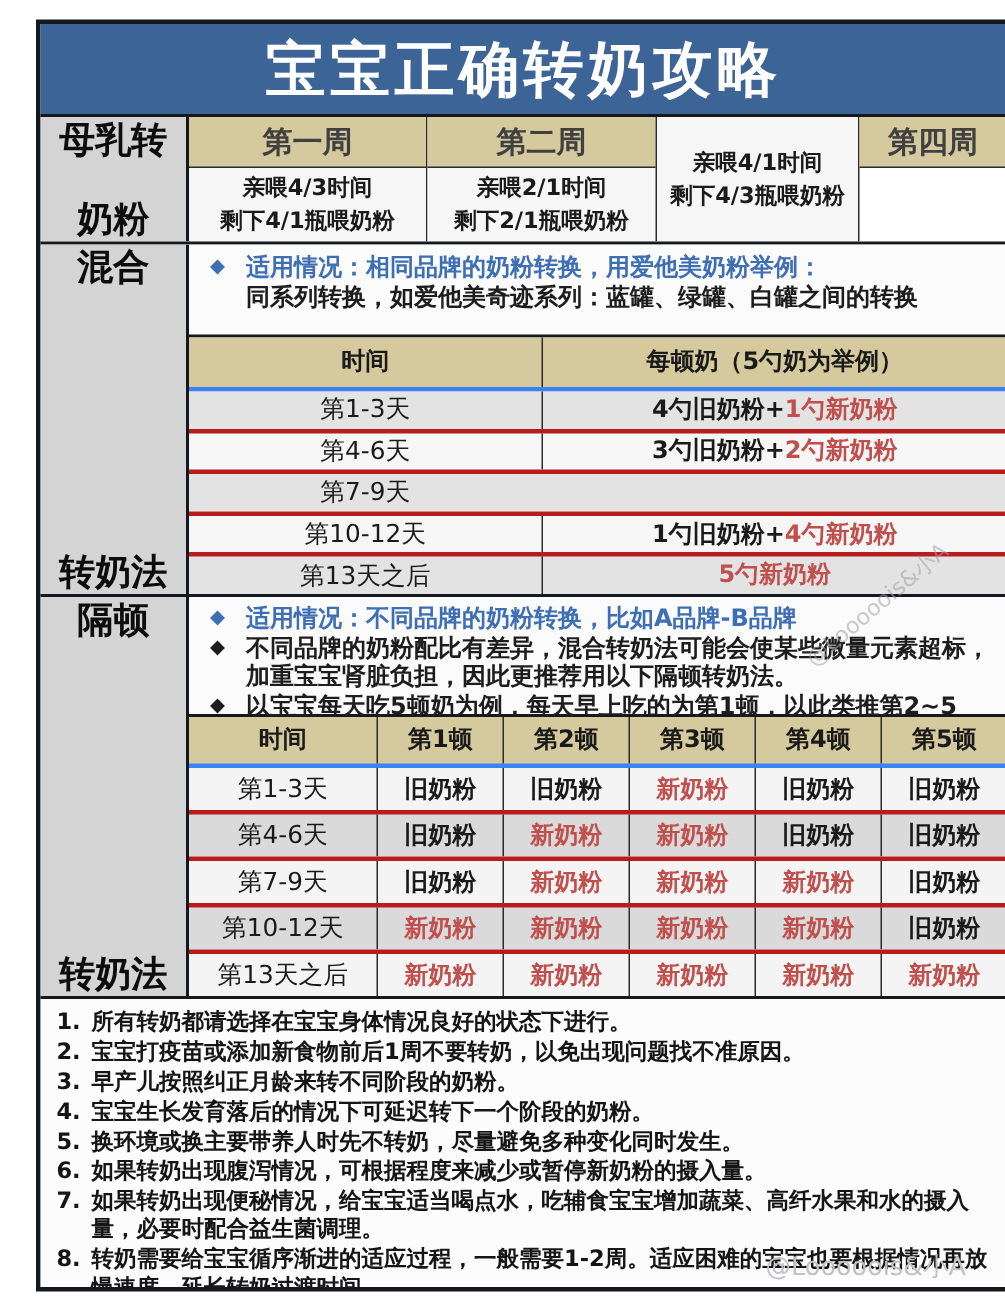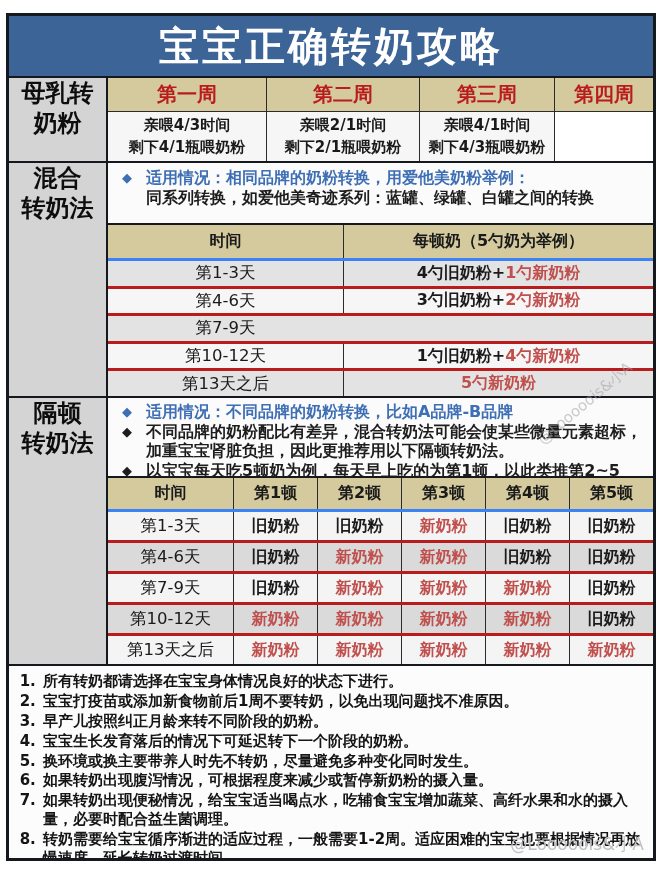--- a/index.html
+++ b/index.html
@@ -1,41 +1,41 @@
 <!DOCTYPE html>
 <html><head>
 <meta charset="utf-8">
 <style>
   html,body{margin:0;padding:0;background:#ffffff;}
   .page{position:relative;width:670px;height:876px;box-sizing:border-box;
-        padding:13px 10px 15px 6px;background:#fff;overflow:hidden;
+        padding:13px 10px 15px 24px;background:#fff;overflow:hidden;
         font-family:"DejaVu Sans","Liberation Sans",sans-serif;color:#111;}
   .frame{width:650px;height:848px;box-sizing:border-box;border:3px solid #15181d;
          display:flex;flex-direction:column;background:#fff;}
 
   
   .banner{height:60px;flex:0 0 60px;background:#3c6496;display:flex;
           align-items:center;justify-content:center;color:#ffffff;
           font-size:40px;font-weight:bold;letter-spacing:3px;}
 
   
   .section{display:flex;border-top:2px solid #15181d;box-sizing:border-box;overflow:hidden;}
   .sidebar{flex:0 0 97px;background:#d4d4d4;border-right:2px solid #15181d;
-           display:flex;flex-direction:column;align-items:center;justify-content:flex-start;
+           display:flex;flex-direction:column;align-items:center;justify-content:space-between;
            font-weight:bold;font-size:24px;line-height:1.25;text-align:center;color:#0d0d0d;}
   .content{flex:1;display:flex;flex-direction:column;min-width:0;}
 
   
   .sec1{height:85px;flex:0 0 85px;}
   .week-grid{flex:1;display:grid;grid-template-columns:158px 153px 135px 1fr;}
   .week-col{display:flex;flex-direction:column;border-left:1px solid #2b2b2b;min-width:0;}
   .week-col:first-child{border-left:none;}
   .week-head{height:33px;flex:0 0 33px;background:#d5ca9e;border-bottom:1px solid #2b2b2b;
              display:flex;align-items:center;justify-content:center;
-             font-size:20px;font-weight:bold;color:#b91c1c;}
+             font-size:20px;font-weight:bold;color:#404040;}
   .week-body{flex:1;background:#f6f6f6;display:flex;flex-direction:column;
              align-items:center;justify-content:center;font-size:15px;
              line-height:1.45;font-weight:600;color:#1a1a1a;}
 
   
   .intro{background:#fbfbfb;border-bottom:2px solid #15181d;box-sizing:border-box;
          padding:5px 8px 0 14px;font-size:16px;font-weight:600;color:#1d1d1d;}
   .bullet{display:flex;line-height:1.22;}
   .dia{width:24px;flex:0 0 24px;font-size:13px;padding-top:2px;}
   .blue{color:#3e6fb5;}
@@ -101,21 +101,20 @@
             </div>
           </div>
           <div class="week-col">
             <div class="week-head">第二周</div>
             <div class="week-body">
               <span>亲喂2/1时间</span>
               <span>剩下2/1瓶喂奶粉</span>
             </div>
           </div>
           <div class="week-col">
-            <div class="week-head">第三周</div>
             <div class="week-body">
               <span>亲喂4/1时间</span>
               <span>剩下4/3瓶喂奶粉</span>
             </div>
           </div>
           <div class="week-col">
             <div class="week-head">第四周</div>
           </div>
         </div>
       </div>

